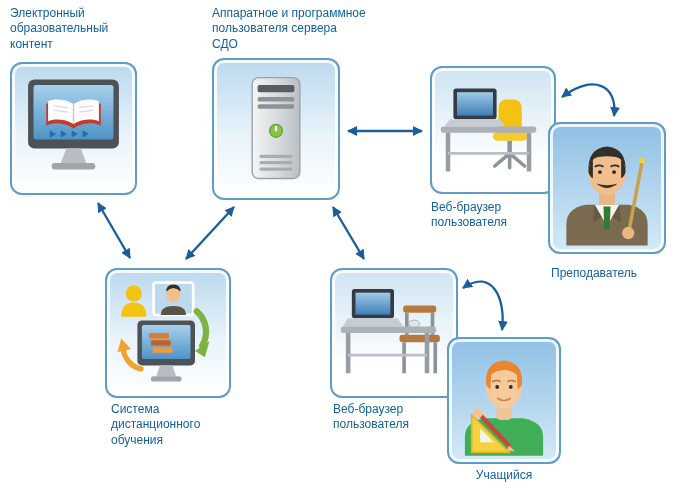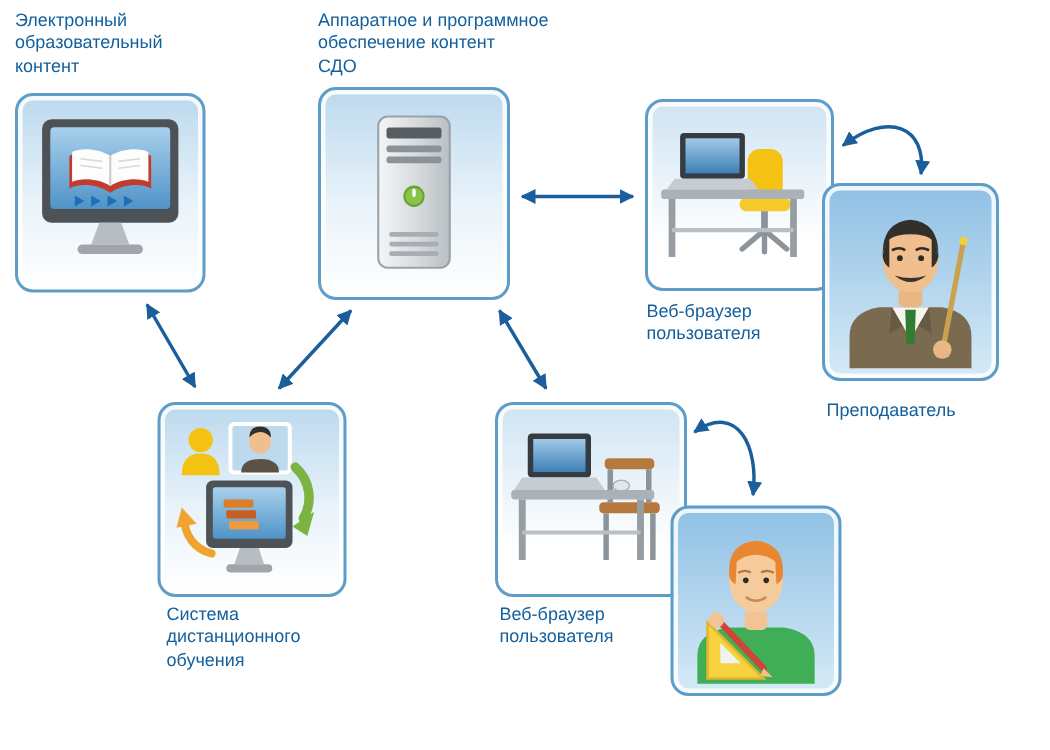--- a/index.html
+++ b/index.html
@@ -46,30 +46,31 @@
       <line x1="333" y1="207" x2="364" y2="259" marker-start="url(#arw)" marker-end="url(#arw)"></line>
       <path d="M 562,97 C 592,74 618,84 614,116" marker-start="url(#arw)" marker-end="url(#arw)"></path>
       <path d="M 463,288 C 492,268 506,298 502,330" marker-start="url(#arw)" marker-end="url(#arw)"></path>
     </g>
   </svg>
 
   <div class="label l-content">Электронный
 образовательный
 контент</div>
   <div class="label l-server">Аппаратное и программное
-обеспечение контент
+пользователя сервера
 СДО</div>
   <div class="label l-browser1">Веб-браузер
 пользователя</div>
   <div class="label l-teacher">Преподаватель</div>
   <div class="label l-lms">Система
 дистанционного
 обучения</div>
   <div class="label l-browser2">Веб-браузер
 пользователя</div>
+  <div class="label l-student">Учащийся</div>
 
   <div class="box b-content">
     <svg viewBox="0 0 120 120">
       <defs>
         <linearGradient id="scr1" x1="0" y1="0" x2="0" y2="1">
           <stop offset="0" stop-color="#a8d0ec"></stop>
             <stop offset="1" stop-color="#4f93c6"></stop>
         </linearGradient>
       </defs>
       <rect x="10" y="6" width="100" height="76" rx="7" fill="#4d5257"></rect>

